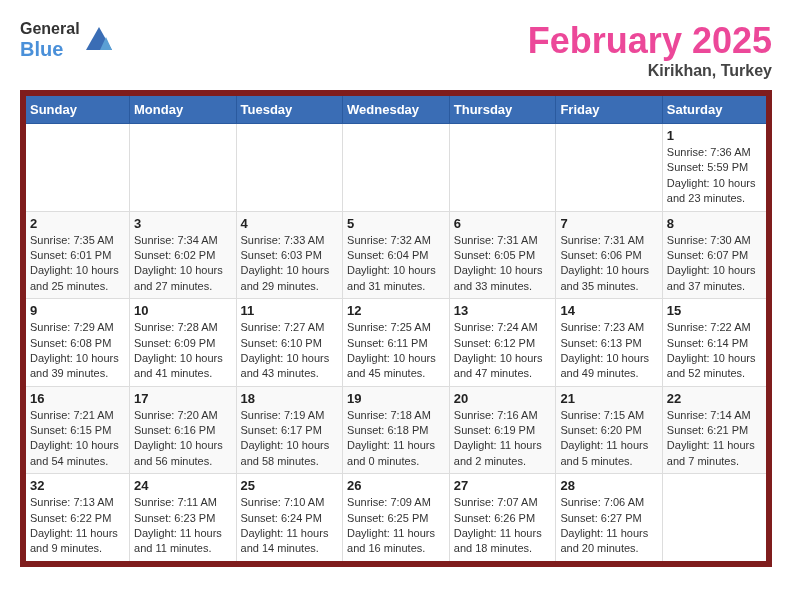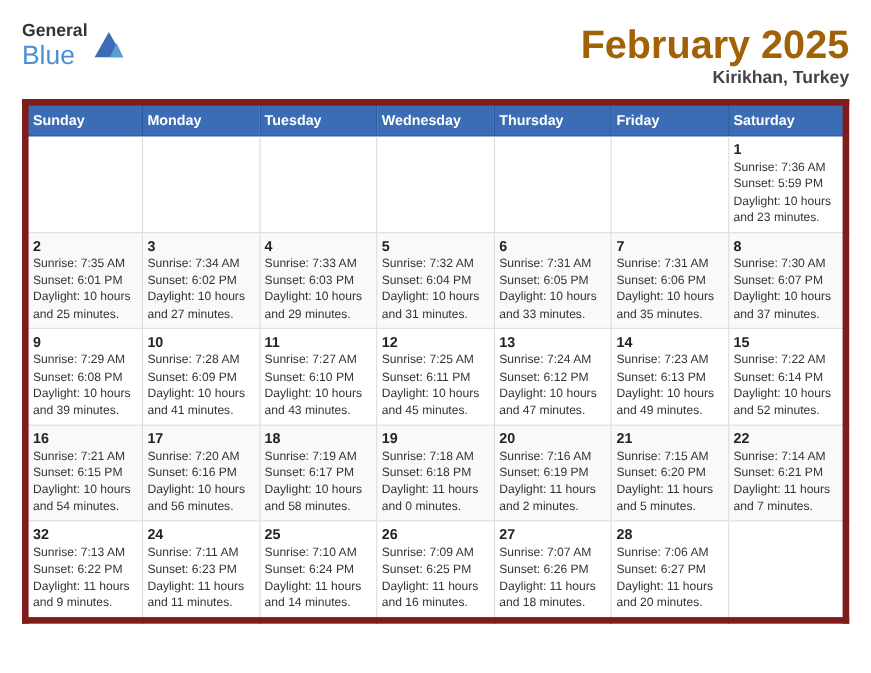--- a/index.html
+++ b/index.html
@@ -24,36 +24,36 @@
       display: flex;
       flex-direction: column;
       line-height: 1.1;
     }
     .logo-general {
       font-size: 16px;
       font-weight: bold;
       color: #333;
     }
     .logo-blue {
-      font-size: 24px;
-      font-weight: normal;
+      font-size: 20px;
+      font-weight: bold;
       color: #4a90d9;
     }
     .logo-icon {
       width: 30px;
       height: 30px;
       margin-left: 4px;
     }
     .title-section {
       text-align: right;
     }
     .month-title {
       font-size: 36px;
       font-weight: bold;
-      color: #a16207;
+      color: #ec4899;
     }
     .location {
       font-size: 16px;
       color: #444;
       font-weight: bold;
     }
     .calendar {
       width: 100%;
       border-collapse: collapse;
       border: 6px solid #7f1d1d;

